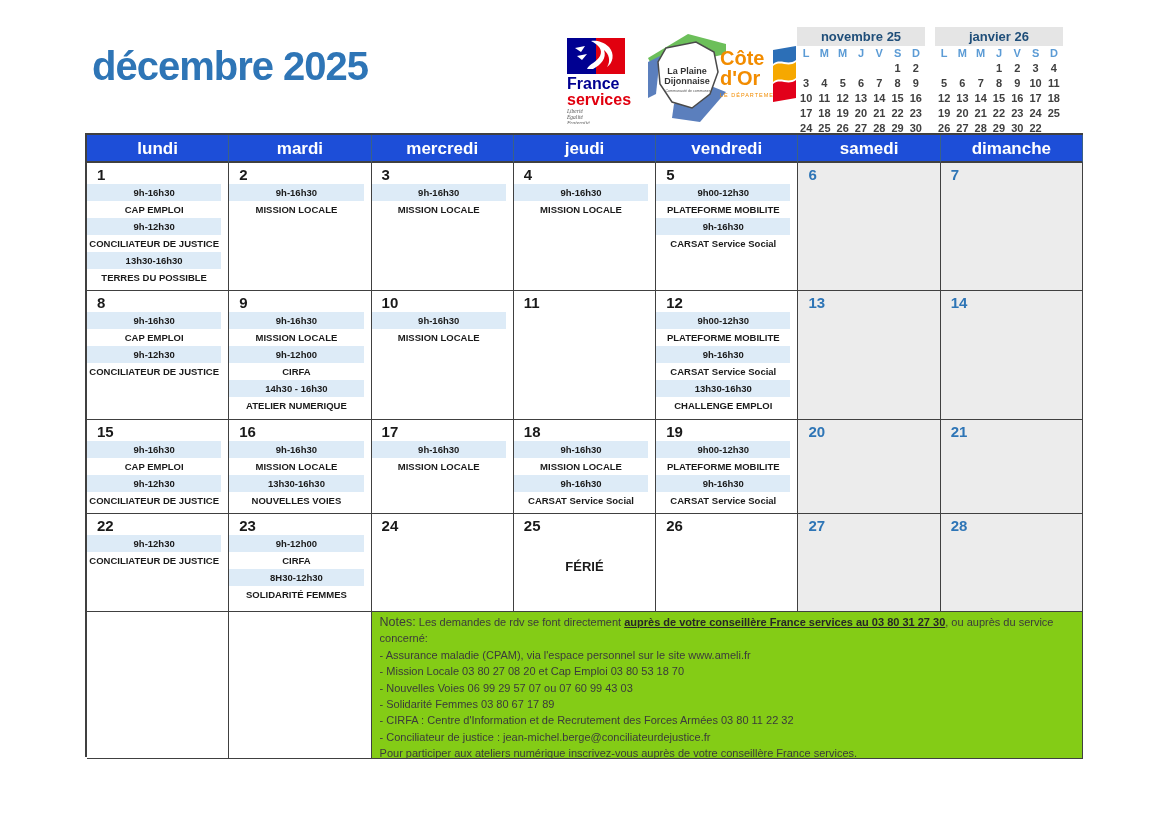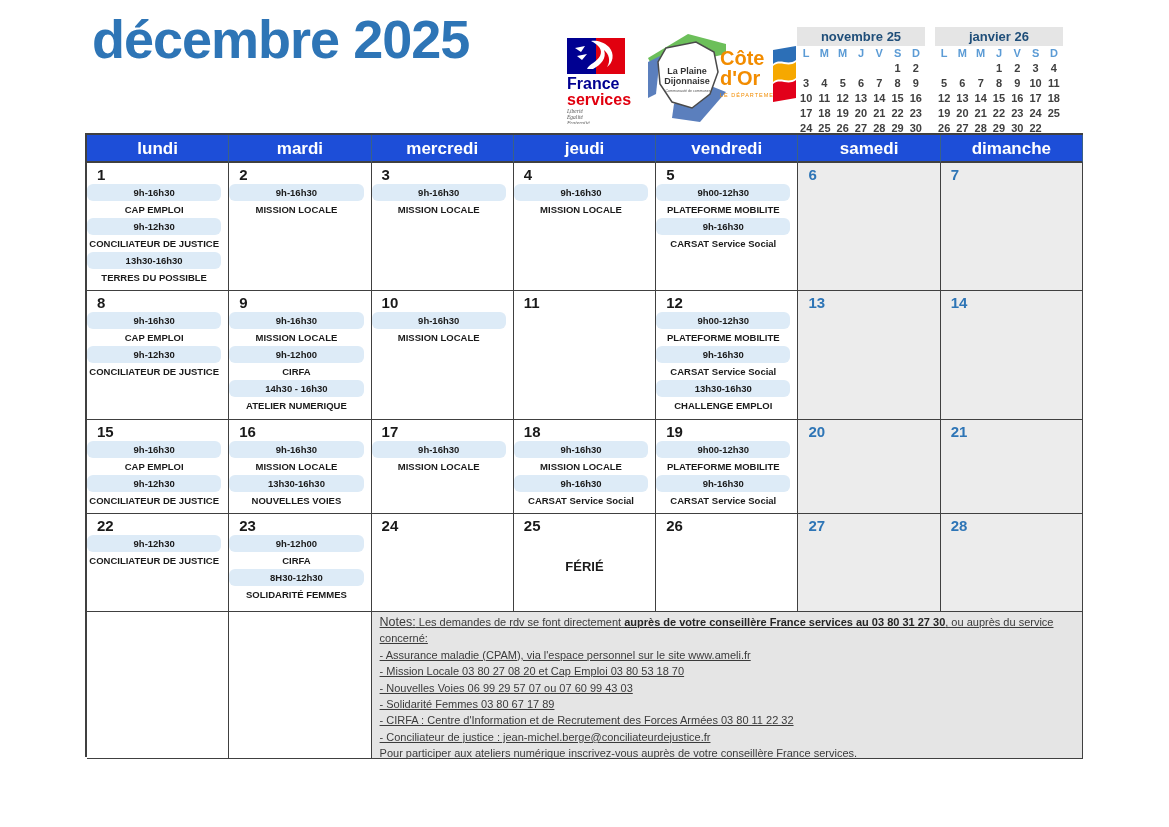--- a/index.html
+++ b/index.html
@@ -2,22 +2,22 @@
 <html><head>
 <meta charset="utf-8">
 <style>
   html,body{margin:0;padding:0;}
   body{
     width:1169px;height:827px;position:relative;background:#ffffff;
     font-family:"Liberation Sans","DejaVu Sans",sans-serif;overflow:hidden;
   }
   
   .page-title{
-    position:absolute;left:92px;top:8px;
-    font-size:54px;font-weight:bold;color:#2e75b6;letter-spacing:-1px;
+    position:absolute;left:92px;top:44px;
+    font-size:40px;font-weight:bold;color:#2e75b6;letter-spacing:-1px;
   }
   .logo{position:absolute;}
   .logo-fs{left:551px;top:38px;width:90px;height:86px;}
   .logo-pd{left:648px;top:32px;width:78px;height:90px;}
   .logo-co{left:720px;top:46px;width:76px;height:66px;}
 
   
   .minical{position:absolute;top:27px;width:128px;}
   .minical.first{left:797px;}
   .minical.second{left:935px;}
@@ -53,33 +53,33 @@
   .day-num{
     font-size:15px;font-weight:bold;color:#1a1a1a;
     padding:3px 0 0 10px;height:18px;line-height:18px;
   }
   .day-cell.weekend .day-num{color:#2e75b6;}
   .entry{
     height:17px;line-height:17px;margin-right:7px;
     text-align:center;font-size:9.5px;font-weight:bold;color:#1a1a1a;
     white-space:nowrap;
   }
-  .entry.time{background:#ddebf7;border-radius:6px;}
+  .entry.time{background:#ddebf7;}
   .holiday{
     text-align:center;margin-top:24px;font-size:13px;font-weight:bold;color:#1a1a1a;
   }
   .empty-footer{
     background:#ffffff;border-right:1px solid #404040;border-bottom:1px solid #404040;
   }
   
   .notes-cell{
-    grid-column:3/8;grid-row:6;background:#e5e5e5;
+    grid-column:3/8;grid-row:6;background:#84cc16;
     border-right:1px solid #404040;border-bottom:1px solid #404040;
     padding:2px 8px;box-sizing:border-box;
-    font-size:11px;color:#3b3b3b;line-height:16.4px;overflow:hidden;text-decoration:underline;
+    font-size:11px;color:#3b3b3b;line-height:16.4px;overflow:hidden;
   }
   .notes-label{font-size:12.5px;}
   .notes-bold{font-weight:bold;text-decoration:underline;color:#262626;}
   .notes-line{white-space:nowrap;}
 </style>
 </head>
 <body>
 
 <div class="page-title">décembre 2025</div>
 

